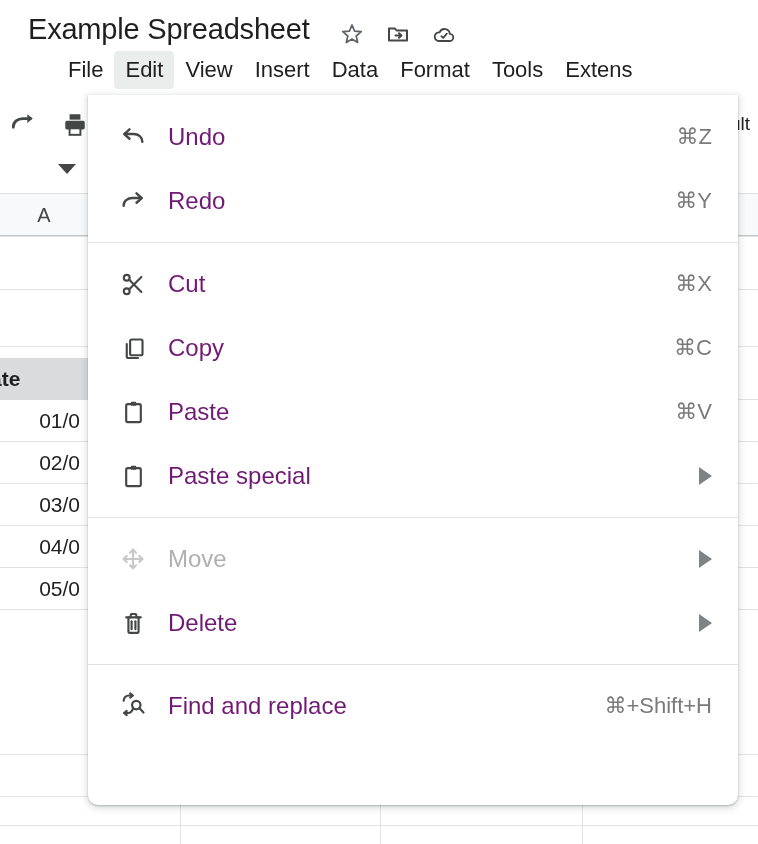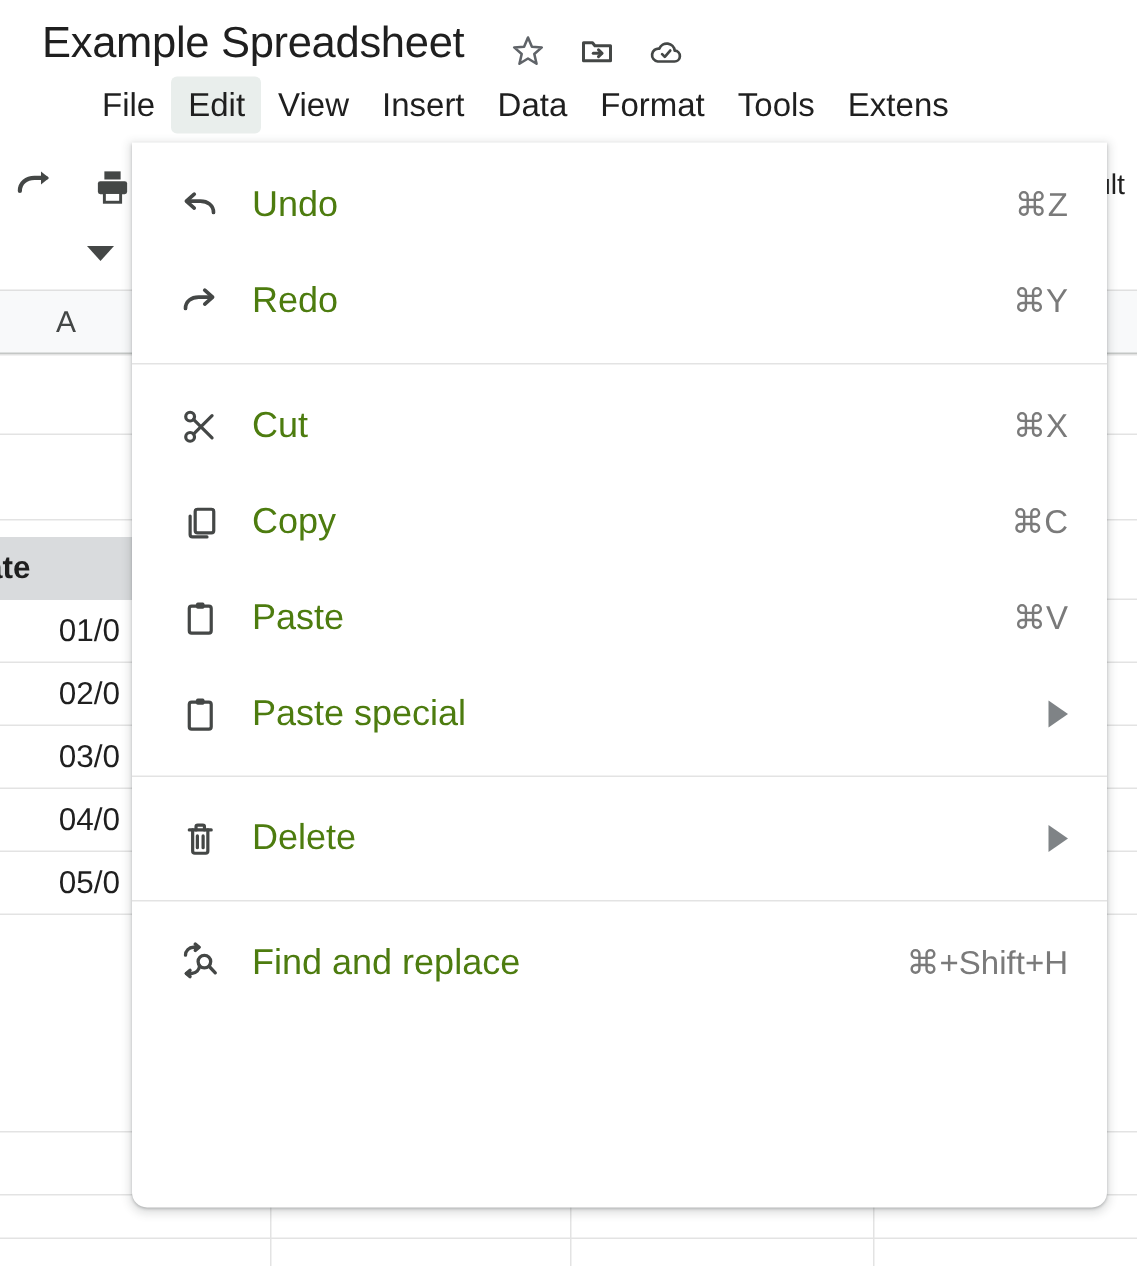--- a/index.html
+++ b/index.html
@@ -200,21 +200,21 @@
     height: 30px;
     display: flex;
     align-items: center;
     justify-content: center;
     color: #444746;
     margin-right: 20px;
   }
   .mi.disabled .mi-icon { color: #c7c7c7; }
   .mi-label {
     font-size: 24px;
-    color: #4d7c0f;
+    color: #701a75;
     flex: 1;
     white-space: nowrap;
   }
   .mi.disabled .mi-label { color: #b0b0b0; }
   .mi-accel {
     font-size: 22px;
     color: #7a7a7a;
     white-space: nowrap;
     margin-left: 20px;
   }
@@ -392,20 +392,34 @@
           <rect x="5.5" y="4.5" width="13" height="16" rx="1.4"></rect>
           <rect x="9.5" y="2.4" width="5" height="3.6" rx="1" fill="currentColor" stroke="none"></rect>
         </svg>
       </span>
       <span class="mi-label">Paste special</span>
       <span class="mi-arrow"></span>
     </div>
 
     <div class="mi-divider"></div>
 
+    <div class="mi disabled">
+      <span class="mi-icon">
+        <svg width="28" height="28" viewBox="0 0 24 24" fill="none" stroke="currentColor" stroke-width="1.8" stroke-linecap="round" stroke-linejoin="round">
+          <line x1="12" y1="4" x2="12" y2="20"></line>
+          <line x1="4" y1="12" x2="20" y2="12"></line>
+          <polyline points="9.4 6.6 12 4 14.6 6.6"></polyline>
+          <polyline points="9.4 17.4 12 20 14.6 17.4"></polyline>
+          <polyline points="6.6 9.4 4 12 6.6 14.6"></polyline>
+          <polyline points="17.4 9.4 20 12 17.4 14.6"></polyline>
+        </svg>
+      </span>
+      <span class="mi-label">Move</span>
+      <span class="mi-arrow"></span>
+    </div>
 
     <div class="mi">
       <span class="mi-icon">
         <svg width="27" height="27" viewBox="0 0 24 24" fill="none" stroke="currentColor" stroke-width="1.9" stroke-linecap="round" stroke-linejoin="round">
           <path d="M5.5 6.5h13"></path>
           <path d="M7.5 6.5v12.5a1.3 1.3 0 0 0 1.3 1.3h6.4a1.3 1.3 0 0 0 1.3-1.3V6.5"></path>
           <path d="M9.5 6.5V4.6a1 1 0 0 1 1-1h3a1 1 0 0 1 1 1v1.9"></path>
           <line x1="10.3" y1="10" x2="10.3" y2="17"></line>
           <line x1="13.7" y1="10" x2="13.7" y2="17"></line>
         </svg>

